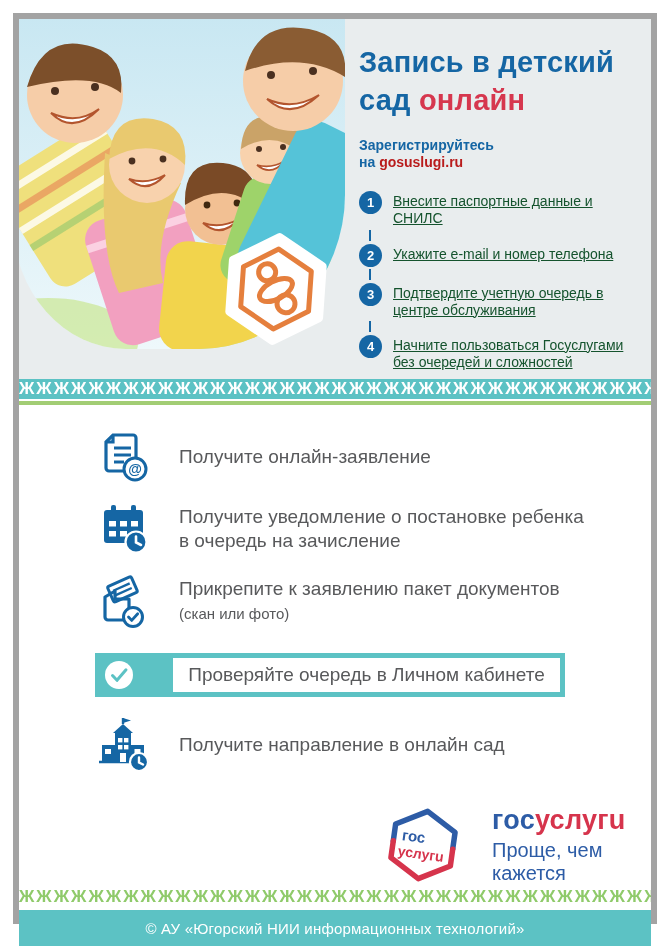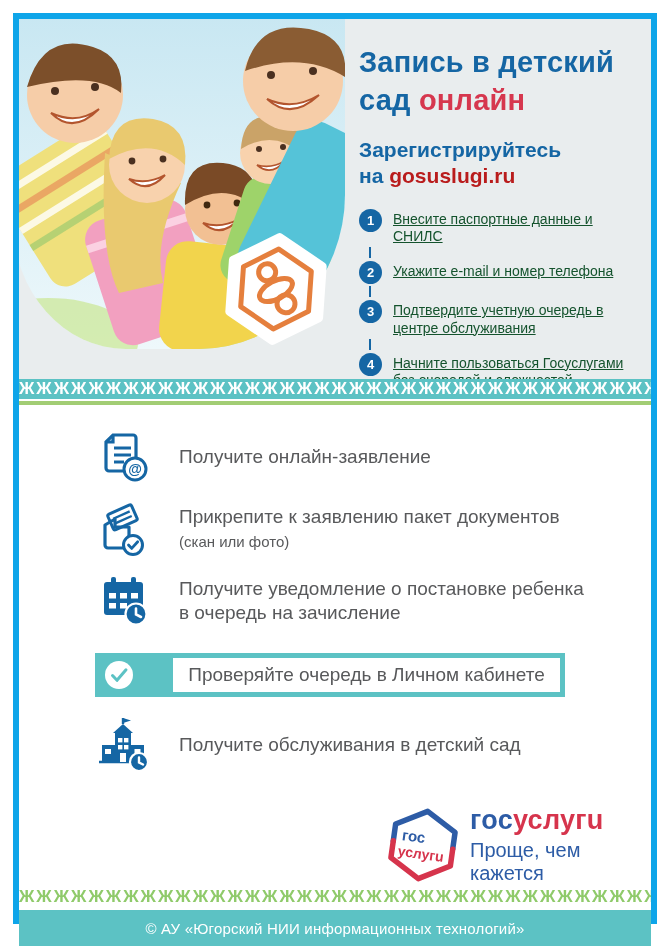--- a/index.html
+++ b/index.html
@@ -1,27 +1,27 @@
 <!DOCTYPE html>
 <html><head>
 <meta charset="utf-8">
 <style>
   html,body{margin:0;padding:0;background:#ffffff;}
   body{width:670px;height:946px;position:relative;font-family:"Liberation Sans",sans-serif;-webkit-font-smoothing:antialiased;}
-  .poster{position:absolute;left:13px;top:13px;width:632px;height:899px;border:6px solid #0ea5e9;display:flex;flex-direction:column;background:#fff;}
+  .poster{position:absolute;left:13px;top:13px;width:632px;height:899px;border:6px solid #a3a3a3;display:flex;flex-direction:column;background:#fff;}
   
   .hero{position:relative;height:360px;background:#e9edee;overflow:hidden;flex:0 0 auto;}
   .photo{position:absolute;left:-6px;top:-6px;width:332px;height:336px;overflow:hidden;
          border-radius:0 0 44% 34% / 0 0 46% 38%;}
   .photo svg{display:block;width:100%;height:100%;}
   .badge{position:absolute;left:202px;top:214px;width:110px;height:112px;}
   .hero-right{position:absolute;left:340px;top:24px;width:282px;}
   .title{font-size:29px;font-weight:bold;line-height:1.32;color:#1566a4;letter-spacing:.2px;}
   .title .red{color:#d6374e;}
-  .subtitle{margin-top:17px;font-size:21px;font-weight:bold;line-height:1.28;color:#1566a4;}
+  .subtitle{margin-top:17px;font-size:14px;font-weight:bold;line-height:1.28;color:#1566a4;}
   .subtitle .red{color:#b91c1c;text-decoration:none;}
   .steps{margin-top:18px;}
   .step{display:flex;align-items:flex-start;}
   .step-num{flex:0 0 23px;width:23px;height:23px;border-radius:50%;background:#1566a4;color:#fff;
             font-size:13px;font-weight:bold;display:flex;align-items:center;justify-content:center;margin-top:1px;}
   .step-text{margin-left:11px;font-size:14px;line-height:1.22;color:#14532d;padding-top:3px;width:248px;text-decoration:underline;}
   .connector{width:2px;height:11px;background:#1566a4;margin:2px 0 2px 10px;}
   
   .band{height:20px;overflow:hidden;line-height:19px;font-size:17px;font-weight:bold;letter-spacing:2px;
         white-space:nowrap;text-align:center;flex:0 0 auto;user-select:none;}
@@ -36,21 +36,21 @@
   .item-icon{flex:0 0 58px;width:58px;height:56px;display:flex;align-items:center;justify-content:center;}
   .item-text{margin-left:26px;font-size:19px;line-height:1.28;color:#58595b;width:420px;}
   .item-note{font-size:15px;color:#58595b;line-height:1.1;}
   .highlight{width:470px;background:#5cc2c4;display:flex;align-items:stretch;height:44px;margin:24px 0 20px 0;gap:30px;}
   .hl-icon{flex:0 0 48px;display:flex;align-items:center;justify-content:center;}
   .hl-box{flex:1;background:#fff;margin:5px 5px 5px 0;display:flex;align-items:center;justify-content:center;
           font-size:19px;color:#58595b;}
   
   .logo-row{display:flex;align-items:center;margin:30px 0 0 286px;}
   .logo-badge{width:84px;height:84px;flex:0 0 84px;}
-  .logo-text{margin-left:5px;}
+  .logo-text{margin-left:27px;}
   .logo-name{font-size:27px;font-weight:bold;letter-spacing:.3px;}
   .logo-name .blue{color:#2d5ca6;}
   .logo-name .red{color:#d6344c;}
   .logo-tagline{font-size:20px;color:#2d5ca6;margin-top:3px;}
   
   .footer{height:36px;background:#5cc2c4;display:flex;align-items:center;justify-content:center;
           color:#ffffff;font-size:15px;flex:0 0 auto;letter-spacing:.2px;}
 </style>
 </head>
 <body>
@@ -187,52 +187,52 @@
           <circle cx="40" cy="40" r="11" fill="#ffffff" stroke="#1566a4" stroke-width="3"></circle>
           <text x="40" y="45" font-size="14" font-weight="bold" fill="#1566a4" text-anchor="middle" font-family="Liberation Sans, sans-serif">@</text>
         </svg>
       </div>
       <div class="item-text">Получите онлайн-заявление</div>
     </div>
 
     <div class="item">
       <div class="item-icon">
         <svg viewBox="0 0 58 56" width="58" height="56">
-          <g transform="rotate(-24 28 20)">
-            <rect x="16" y="8" width="26" height="17" rx="2" fill="#ffffff" stroke="#1566a4" stroke-width="3"></rect>
-            <line x1="20" y1="14" x2="38" y2="14" stroke="#1566a4" stroke-width="2.4"></line>
-            <line x1="20" y1="19" x2="38" y2="19" stroke="#1566a4" stroke-width="2.4"></line>
-          </g>
-          <path d="M10 24 l10 -6 v8 h14 v18 a3 3 0 0 1 -3 3 h-18 a3 3 0 0 1 -3 -3 z" fill="none" stroke="#1566a4" stroke-width="3.2" stroke-linejoin="round"></path>
-          <circle cx="38" cy="44" r="9.5" fill="#ffffff" stroke="#1566a4" stroke-width="3"></circle>
-          <path d="M33.5 44 l3.2 3.4 l6 -6.6" fill="none" stroke="#1566a4" stroke-width="2.8" stroke-linecap="round" stroke-linejoin="round"></path>
-        </svg>
-      </div>
-      <div class="item-text">
-        <span>Прикрепите к заявлению пакет документов</span><br>
-        <span class="item-note">(скан или фото)</span>
-      </div>
-    </div>
-
-    <div class="item">
-      <div class="item-icon">
-        <svg viewBox="0 0 58 56" width="58" height="56">
           <rect x="16" y="4" width="5" height="10" rx="2" fill="#1566a4"></rect>
           <rect x="36" y="4" width="5" height="10" rx="2" fill="#1566a4"></rect>
           <rect x="9" y="9" width="39" height="33" rx="3" fill="#1566a4"></rect>
           <rect x="14" y="20" width="7" height="5.5" fill="#ffffff"></rect>
           <rect x="25" y="20" width="7" height="5.5" fill="#ffffff"></rect>
           <rect x="36" y="20" width="7" height="5.5" fill="#ffffff"></rect>
           <rect x="14" y="30" width="7" height="5.5" fill="#ffffff"></rect>
           <rect x="25" y="30" width="7" height="5.5" fill="#ffffff"></rect>
           <circle cx="41" cy="41" r="10.5" fill="#1566a4" stroke="#ffffff" stroke-width="2.2"></circle>
           <path d="M41 35.5 v6 l5 2.5" fill="none" stroke="#ffffff" stroke-width="2.6" stroke-linecap="round"></path>
         </svg>
       </div>
       <div class="item-text">Получите уведомление о постановке ребенка в очередь на зачисление</div>
+    </div>
+
+    <div class="item">
+      <div class="item-icon">
+        <svg viewBox="0 0 58 56" width="58" height="56">
+          <g transform="rotate(-24 28 20)">
+            <rect x="16" y="8" width="26" height="17" rx="2" fill="#ffffff" stroke="#1566a4" stroke-width="3"></rect>
+            <line x1="20" y1="14" x2="38" y2="14" stroke="#1566a4" stroke-width="2.4"></line>
+            <line x1="20" y1="19" x2="38" y2="19" stroke="#1566a4" stroke-width="2.4"></line>
+          </g>
+          <path d="M10 24 l10 -6 v8 h14 v18 a3 3 0 0 1 -3 3 h-18 a3 3 0 0 1 -3 -3 z" fill="none" stroke="#1566a4" stroke-width="3.2" stroke-linejoin="round"></path>
+          <circle cx="38" cy="44" r="9.5" fill="#ffffff" stroke="#1566a4" stroke-width="3"></circle>
+          <path d="M33.5 44 l3.2 3.4 l6 -6.6" fill="none" stroke="#1566a4" stroke-width="2.8" stroke-linecap="round" stroke-linejoin="round"></path>
+        </svg>
+      </div>
+      <div class="item-text">
+        <span>Прикрепите к заявлению пакет документов</span><br>
+        <span class="item-note">(скан или фото)</span>
+      </div>
     </div>
 
     <div class="highlight">
       <div class="hl-icon">
         <svg viewBox="0 0 30 30" width="30" height="30">
           <circle cx="15" cy="15" r="14" fill="#ffffff"></circle>
           <path d="M8.5 15.5 l4.5 4.8 l9 -10.5" fill="none" stroke="#5cc2c4" stroke-width="3" stroke-linecap="round" stroke-linejoin="round"></path>
         </svg>
       </div>
       <div class="hl-box">Проверяйте очередь в Личном кабинете</div>
@@ -252,21 +252,21 @@
           <rect x="39.5" y="32" width="6" height="5" fill="#ffffff"></rect>
           <rect x="23" y="21" width="4.4" height="4.4" fill="#ffffff"></rect>
           <rect x="29" y="21" width="4.4" height="4.4" fill="#ffffff"></rect>
           <rect x="23" y="28" width="4.4" height="4.4" fill="#ffffff"></rect>
           <rect x="29" y="28" width="4.4" height="4.4" fill="#ffffff"></rect>
           <rect x="25" y="36" width="6" height="9" fill="#ffffff"></rect>
           <circle cx="44" cy="45" r="9" fill="#1566a4" stroke="#ffffff" stroke-width="2.2"></circle>
           <path d="M44 40.5 v5 l4 2" fill="none" stroke="#ffffff" stroke-width="2.4" stroke-linecap="round"></path>
         </svg>
       </div>
-      <div class="item-text">Получите  обслуживания в детский сад</div>
+      <div class="item-text">Получите  направление в онлайн сад</div>
     </div>
 
     <div class="logo-row">
       <div class="logo-badge">
         <svg viewBox="0 0 84 84">
           <g transform="rotate(8 42 42)">
             <path d="M12 42 L12 25 L42 8 L72 25 L72 42" fill="none" stroke="#2d5ca6" stroke-width="5.5" stroke-linejoin="round" stroke-linecap="round"></path>
             <path d="M72 42 L72 59 L42 76 L12 59 L12 42" fill="none" stroke="#d6344c" stroke-width="5.5" stroke-linejoin="round" stroke-linecap="round"></path>
             <text x="20" y="40" font-size="15" font-weight="bold" fill="#2d5ca6" font-family="Liberation Sans, sans-serif">гос</text>
             <text x="18" y="56" font-size="14" font-weight="bold" fill="#d6344c" font-family="Liberation Sans, sans-serif">услугu</text>

